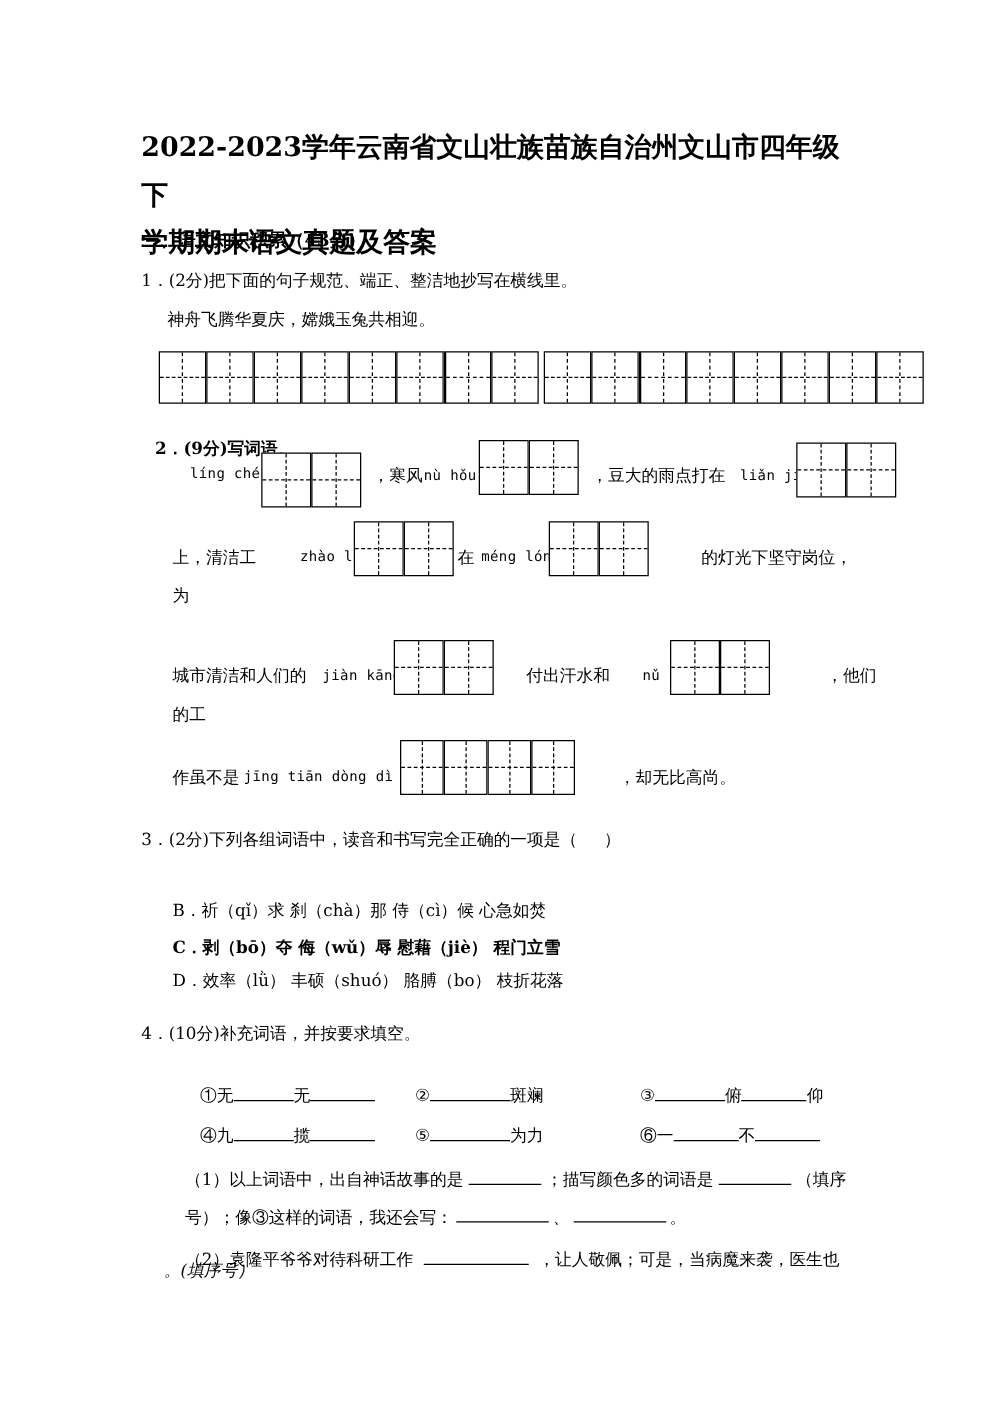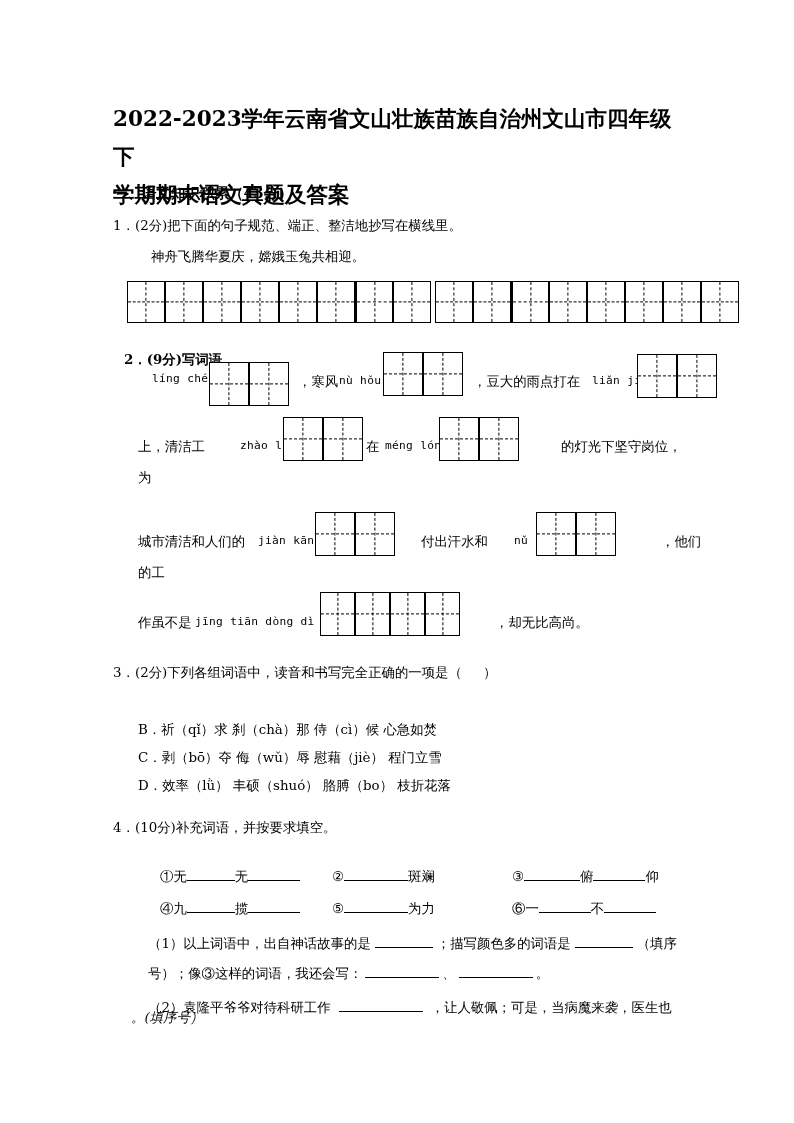--- a/index.html
+++ b/index.html
@@ -115,21 +115,21 @@
 
   <div class="doc-title">
     <div>2022-2023学年云南省文山壮族苗族自治州文山市四年级下</div>
     <div>学期期末语文真题及答案</div>
   </div>
 
   <div class="section-heading">一、语文知识积累（43分）</div>
 
   <div class="qtext" style="left:113px; top:216px;">1．(2分)把下面的句子规范、端正、整洁地抄写在横线里。</div>
 
-  <div class="qtext" style="left:134px; top:247px;margin-left:17px;">神舟飞腾华夏庆，嫦娥玉兔共相迎。</div>
+  <div class="qtext" style="left:134px; top:247px;">神舟飞腾华夏庆，嫦娥玉兔共相迎。</div>
 
   <div class="grid-row" style="left:127px; top:281px;">
     <div class="tzg-cell" style="width:38px;height:42px;"></div>
     <div class="tzg-cell" style="width:38px;height:42px;"></div>
     <div class="tzg-cell" style="width:38px;height:42px;"></div>
     <div class="tzg-cell" style="width:38px;height:42px;"></div>
     <div class="tzg-cell" style="width:38px;height:42px;"></div>
     <div class="tzg-cell" style="width:38px;height:42px;"></div>
     <div class="tzg-cell thick-left" style="width:38px;height:42px;"></div>
     <div class="tzg-cell" style="width:38px;height:42px;"></div>
@@ -226,21 +226,21 @@
     <div class="tzg-cell" style="width:35px;height:44px;"></div>
     <div class="tzg-cell" style="width:35px;height:44px;"></div>
     <div class="tzg-cell" style="width:35px;height:44px;"></div>
   </div>
 
   <div class="qtext" style="left:495px; top:613px;">，却无比高尚。</div>
 
   <div class="qtext" style="left:113px; top:663px;">3．(2分)下列各组词语中，读音和书写完全正确的一项是（     ）</div>
 
   <div class="qtext" style="left:138px; top:720px;">B．祈（qǐ）求 刹（chà）那 侍（cì）候 心急如焚</div>
-  <div class="qtext" style="left:138px; top:748px;">C．剥（bō）夺 侮（wǔ）辱 慰藉（jiè） 程门立雪</div>
+  <div class="qtext" style="left:138px; top:748px;font-weight:bold;">C．剥（bō）夺 侮（wǔ）辱 慰藉（jiè） 程门立雪</div>
   <div class="qtext" style="left:138px; top:776px;">D．效率（lǜ） 丰硕（shuó） 胳膊（bo） 枝折花落</div>
 
   <div class="qtext" style="left:113px; top:818px;">4．(10分)补充词语，并按要求填空。</div>
 
   <div class="qtext" style="left:315px; top:847px;">
     <span>②</span><span class="blank" style="width:64px;"></span><span>斑斓</span>
   </div>
 
   <div class="qtext" style="left:143px; top:847px;">
     <span>①</span><span>无</span><span class="blank" style="width:48px;"></span><span>无</span><span class="blank" style="width:52px;"></span>

